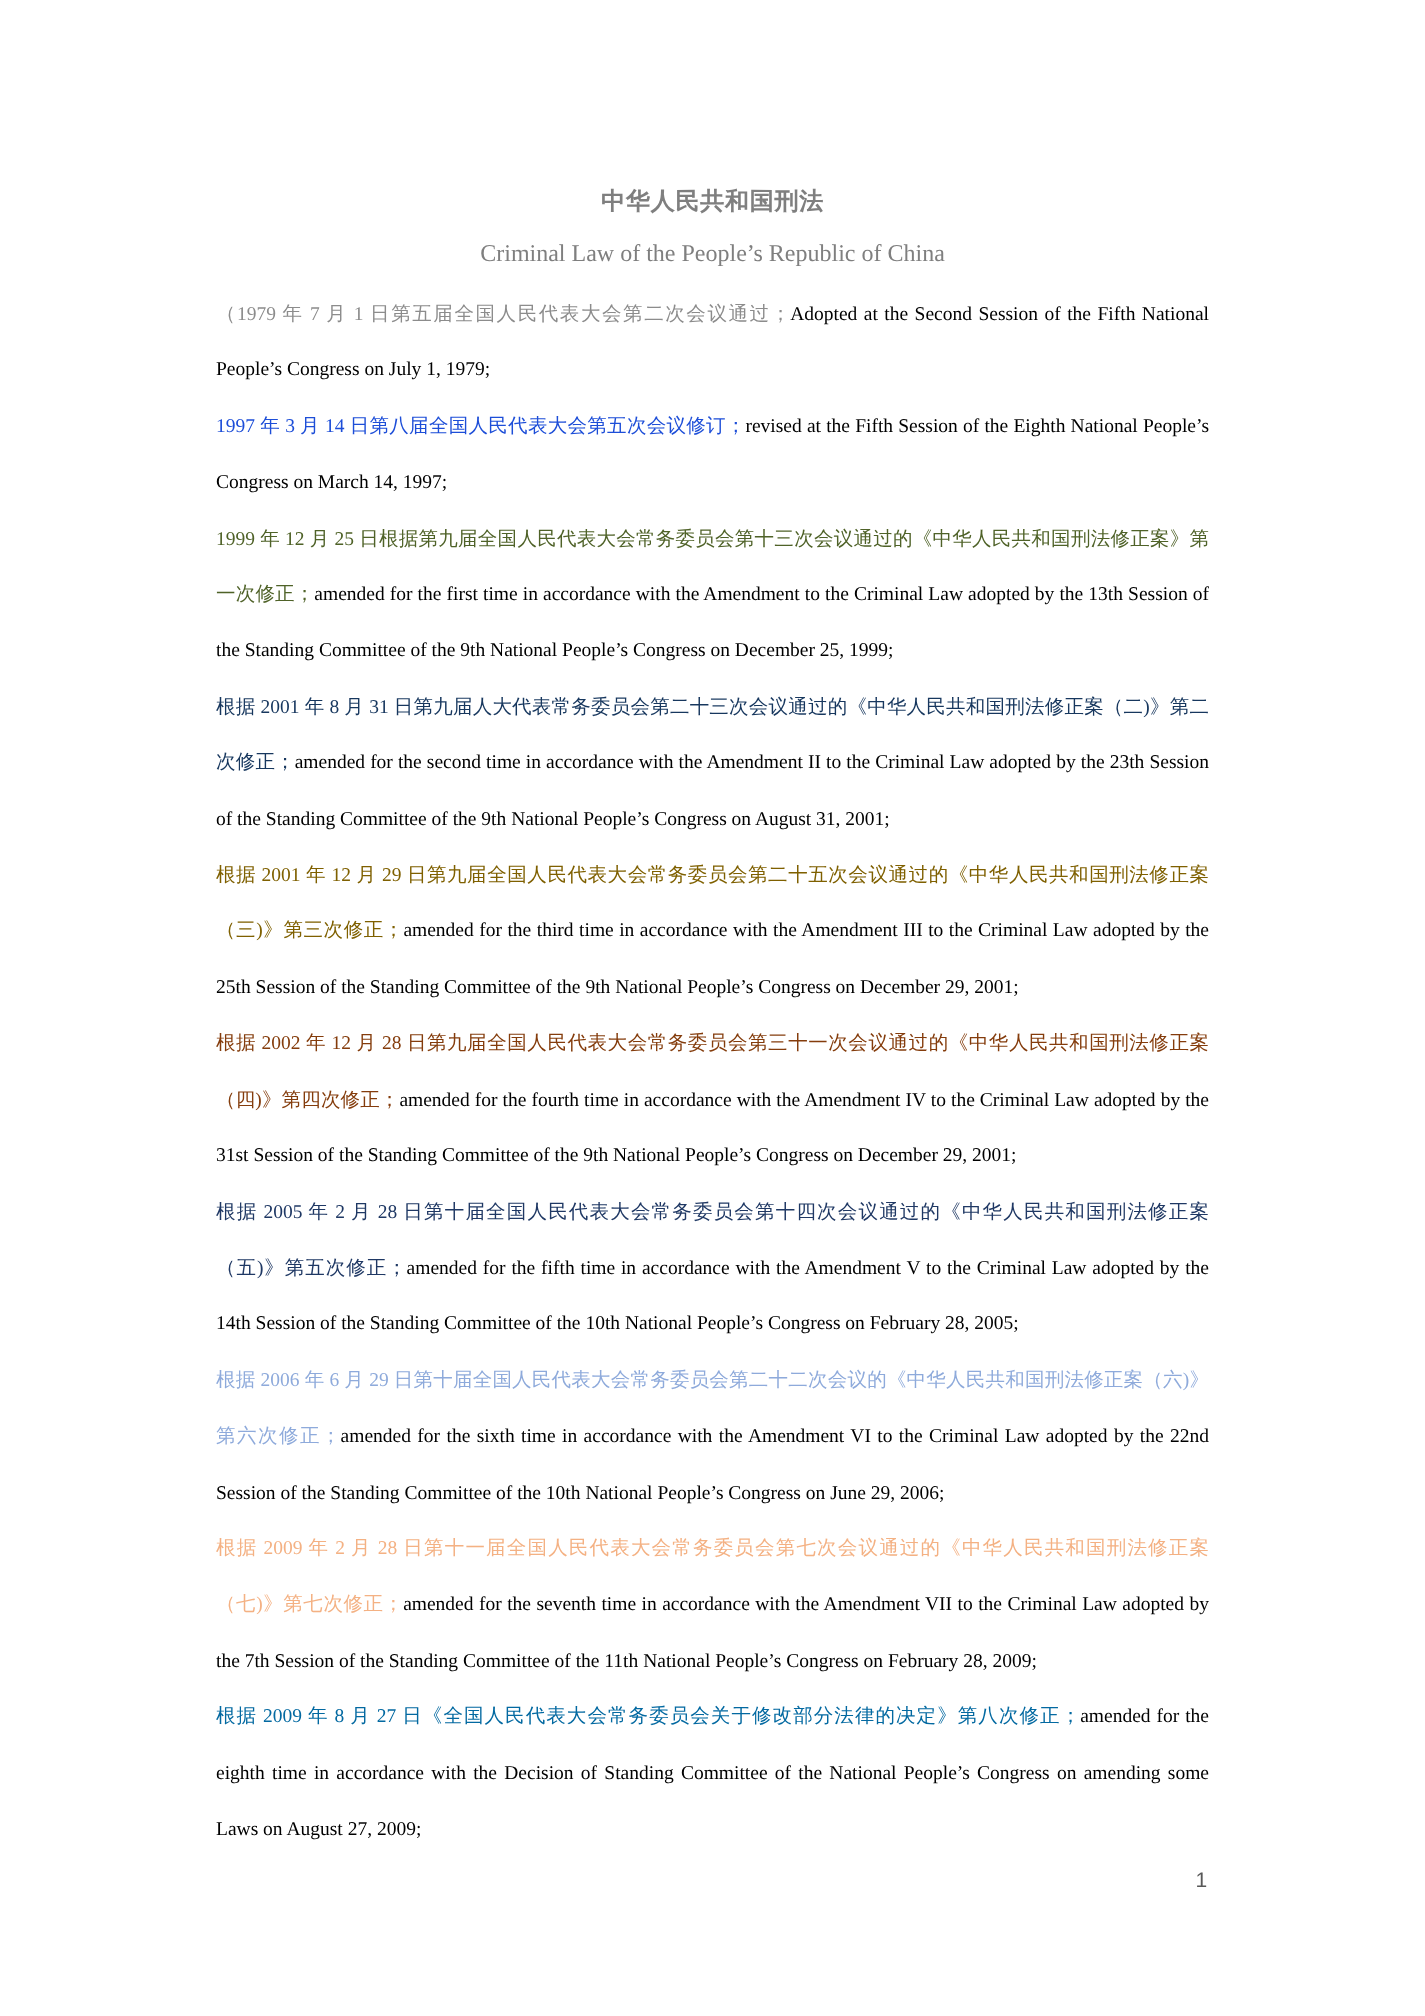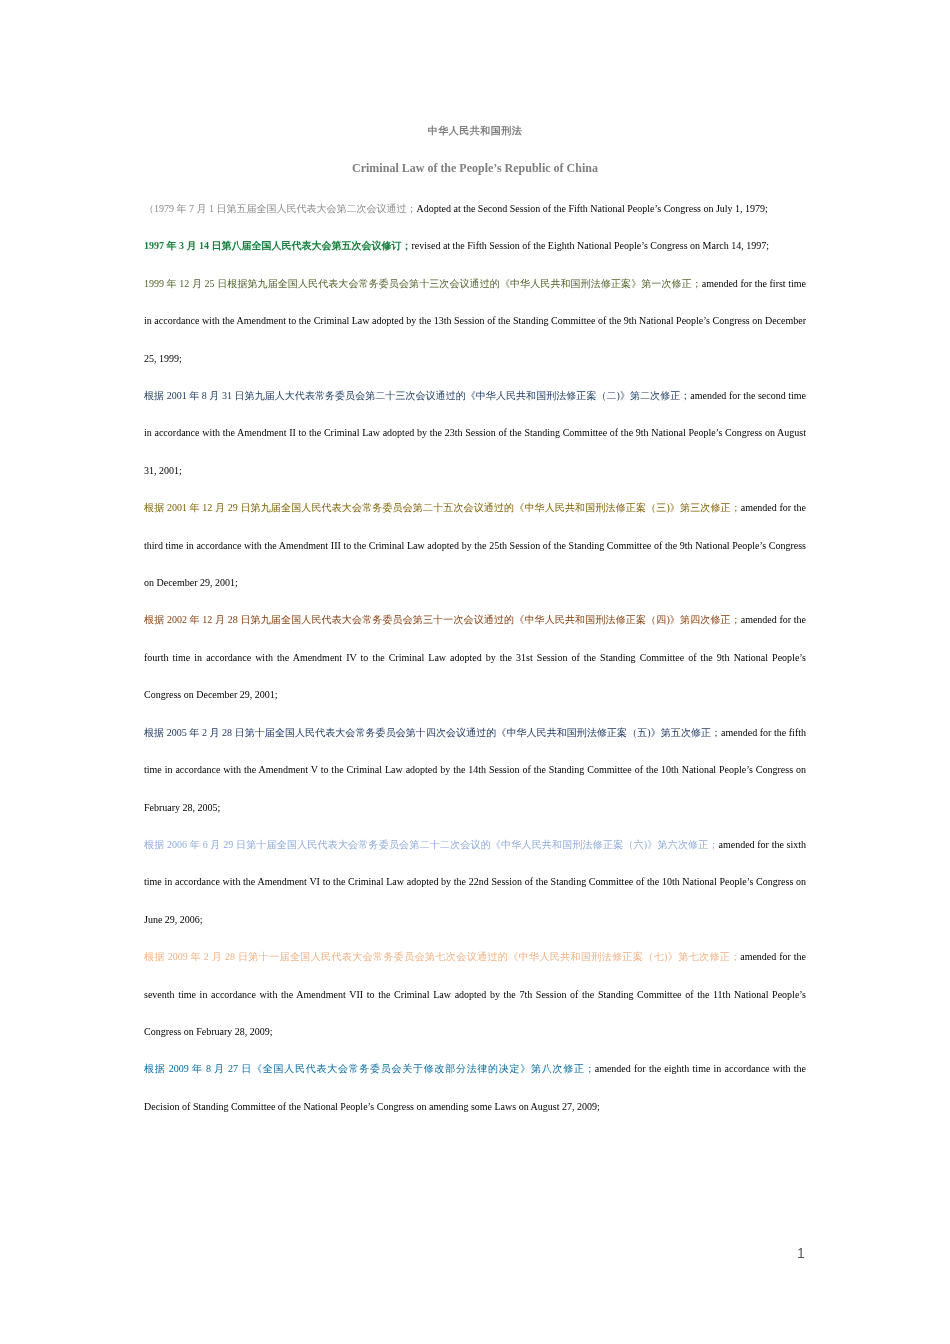--- a/index.html
+++ b/index.html
@@ -1,42 +1,42 @@
 <!DOCTYPE html>
 <html><head>
 <meta charset="utf-8">
 <style>
   html, body { margin: 0; padding: 0; background: #ffffff; }
   body { width: 950px; height: 1344px; position: relative; overflow: hidden;
          font-family: "Liberation Serif", "DejaVu Serif", serif; color: #000; }
   .page { position: absolute; left: 144px; top: 0; width: 662px; }
   .title-cn { position: absolute; top: 124px; left: 0; width: 662px; text-align: center;
-              font-size: 10px; font-weight: bold; color: #7f7f7f; letter-spacing: 0.5px; }
+              font-size: 16px; font-weight: bold; color: #7f7f7f; letter-spacing: 0.5px; }
   .title-en { position: absolute; top: 161px; left: 0; width: 662px; text-align: center;
-              font-size: 12px; font-weight: bold; color: #7f7f7f; }
+              font-size: 16px; font-weight: normal; color: #7f7f7f; }
   .body { position: absolute; top: 190px; left: 0; width: 662px; }
-  .para { font-size: 10px; line-height: 37.4px; text-align: justify; text-align-last: left; margin: 0; }
+  .para { font-size: 13px; line-height: 37.4px; text-align: justify; text-align-last: left; margin: 0; }
   .cn { }
   .en { color: #000; }
   .page-number { position: absolute; left: 797px; top: 1245px; font-size: 14px; color: #595959;
                  font-family: "Liberation Sans", sans-serif; }
 </style>
 </head>
 <body>
 
 <div class="page">
   <div class="title-cn">中华人民共和国刑法</div>
   <div class="title-en">Criminal Law of the People’s Republic of China</div>
 
   <div class="body">
     <p class="para">
       <span class="cn" style="color: rgb(140, 140, 140);">（1979 年 7 月 1 日第五届全国人民代表大会第二次会议通过；</span><span class="en">Adopted at the Second Session of the Fifth National People’s Congress on July 1, 1979;</span>
     </p>
     <p class="para">
-      <span class="cn" style="color: #15803d; font-weight: bold;">1997 年 3 月 14 日第八届全国人民代表大会第五次会议修订；</span><span class="en">revised at the Fifth Session of the Eighth National People’s Congress on March 14, 1997;</span>
+      <span class="cn" style="color: #1d4ed8;">1997 年 3 月 14 日第八届全国人民代表大会第五次会议修订；</span><span class="en">revised at the Fifth Session of the Eighth National People’s Congress on March 14, 1997;</span>
     </p>
     <p class="para">
       <span class="cn" style="color: rgb(79, 98, 40);">1999 年 12 月 25 日根据第九届全国人民代表大会常务委员会第十三次会议通过的《中华人民共和国刑法修正案》第一次修正；</span><span class="en">amended for the first time in accordance with the Amendment to the Criminal Law adopted by the 13th Session of the Standing Committee of the 9th National People’s Congress on December 25, 1999;</span>
     </p>
     <p class="para">
       <span class="cn" style="color: rgb(23, 55, 94);">根据 2001 年 8 月 31 日第九届人大代表常务委员会第二十三次会议通过的《中华人民共和国刑法修正案（二)》第二次修正；</span><span class="en">amended for the second time in accordance with the Amendment II to the Criminal Law adopted by the 23th Session of the Standing Committee of the 9th National People’s Congress on August 31, 2001;</span>
     </p>
     <p class="para">
       <span class="cn" style="color: rgb(127, 96, 0);">根据 2001 年 12 月 29 日第九届全国人民代表大会常务委员会第二十五次会议通过的《中华人民共和国刑法修正案（三)》第三次修正；</span><span class="en">amended for the third time in accordance with the Amendment III to the Criminal Law adopted by the 25th Session of the Standing Committee of the 9th National People’s Congress on December 29, 2001;</span>
     </p>

